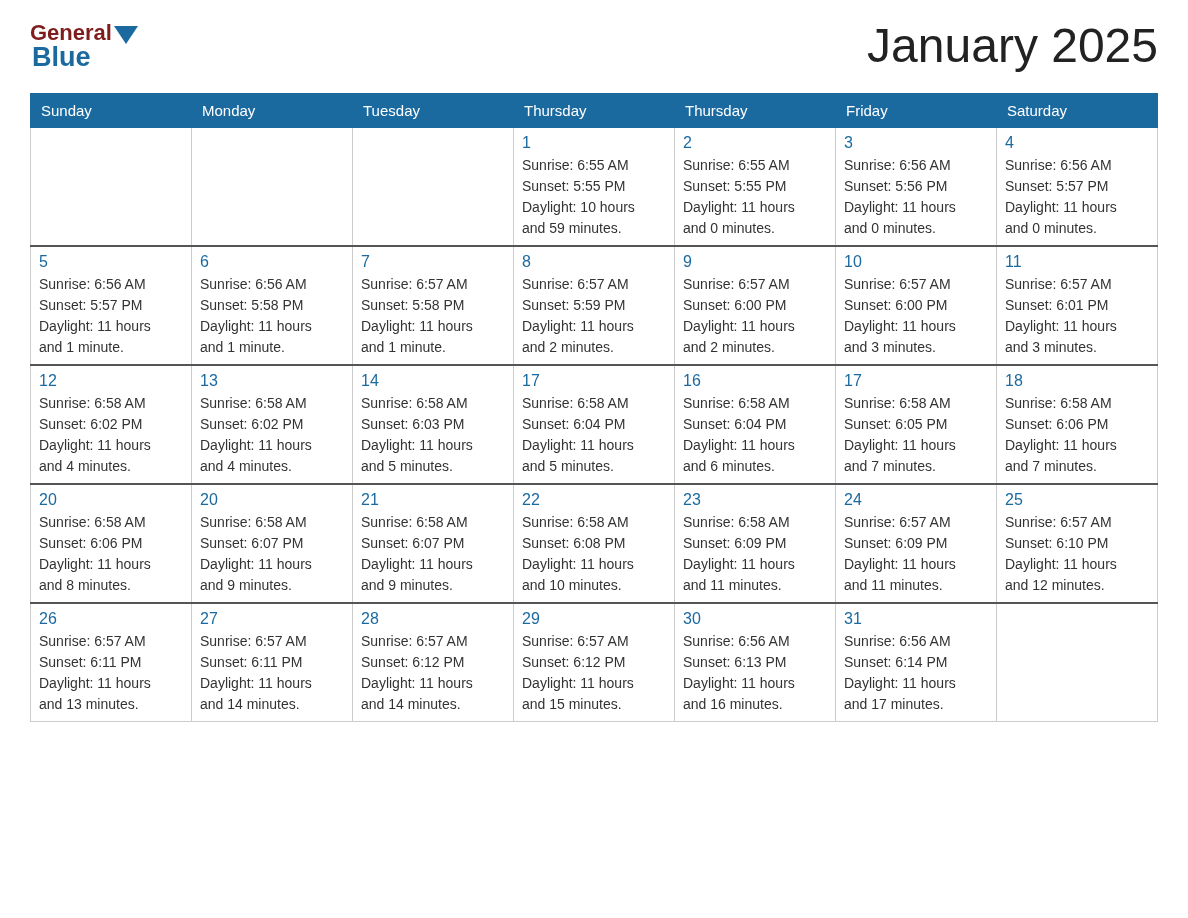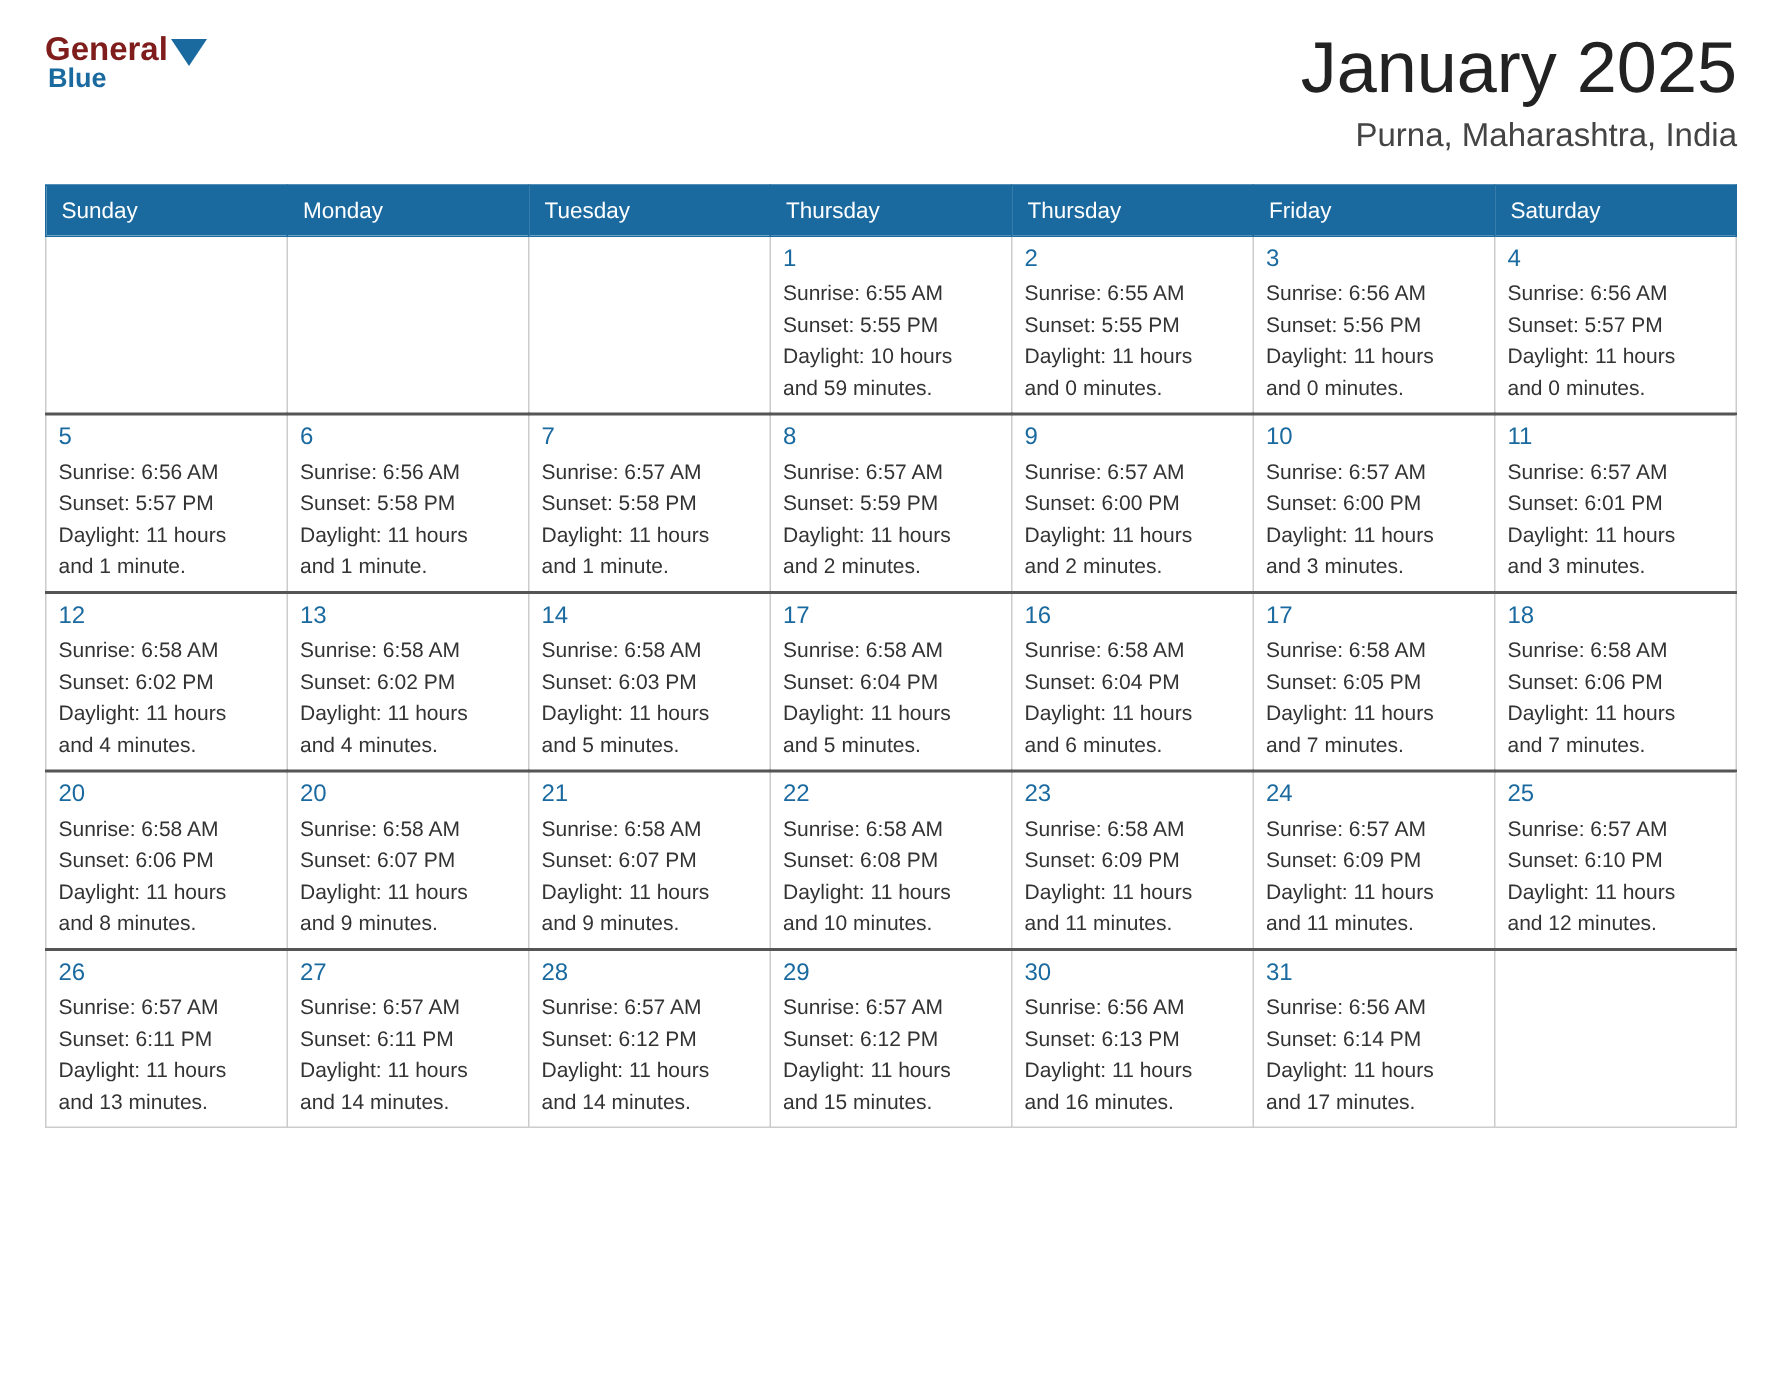--- a/index.html
+++ b/index.html
@@ -34,21 +34,21 @@
     .logo-arrow {
       width: 0;
       height: 0;
       border-left: 12px solid transparent;
       border-right: 12px solid transparent;
       border-top: 18px solid #1a6aa0;
       margin-left: 2px;
       margin-top: 4px;
     }
     .logo-blue {
-      font-size: 18px;
+      font-size: 27px;
       font-weight: bold;
       color: #1a6aa0;
       margin-top: -4px;
       margin-left: 2px;
     }
     .title-block {
       text-align: right;
     }
     .title-month {
       font-size: 48px;
@@ -108,21 +108,20 @@
 <div class="header">
   <div class="logo">
     <div class="logo-top">
       <span class="logo-general">General</span>
       <div class="logo-arrow"></div>
     </div>
     <span class="logo-blue">Blue</span>
   </div>
   <div class="title-block">
     <div class="title-month">January 2025</div>
-    <div class="title-location">Purna, Maharashtra, India</div>
   </div>
 </div>
 
 <table class="calendar">
   <thead>
     <tr>
     <th>Sunday</th>
         <th>Monday</th>
         <th>Tuesday</th>
         <th>Thursday</th>

